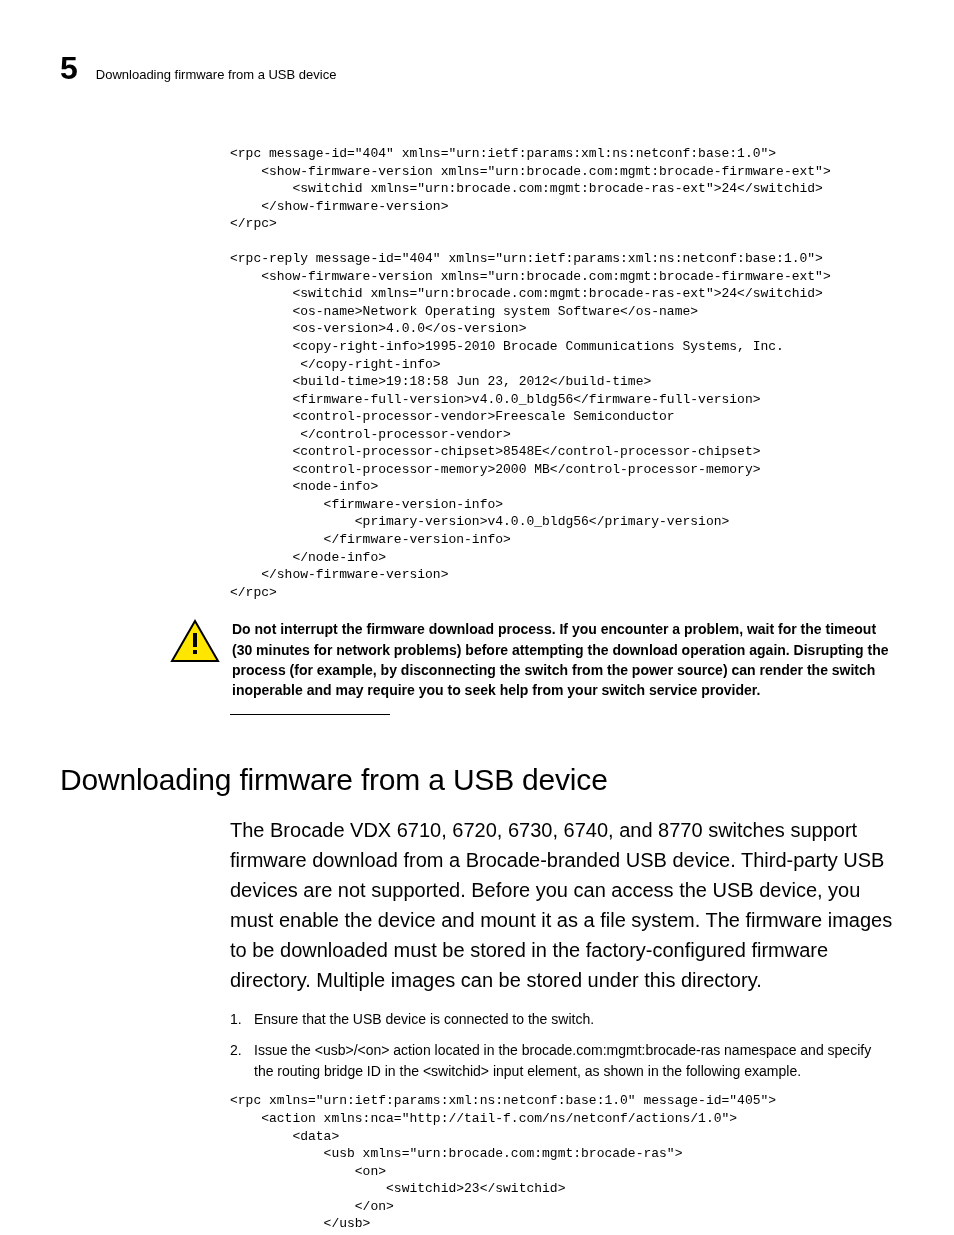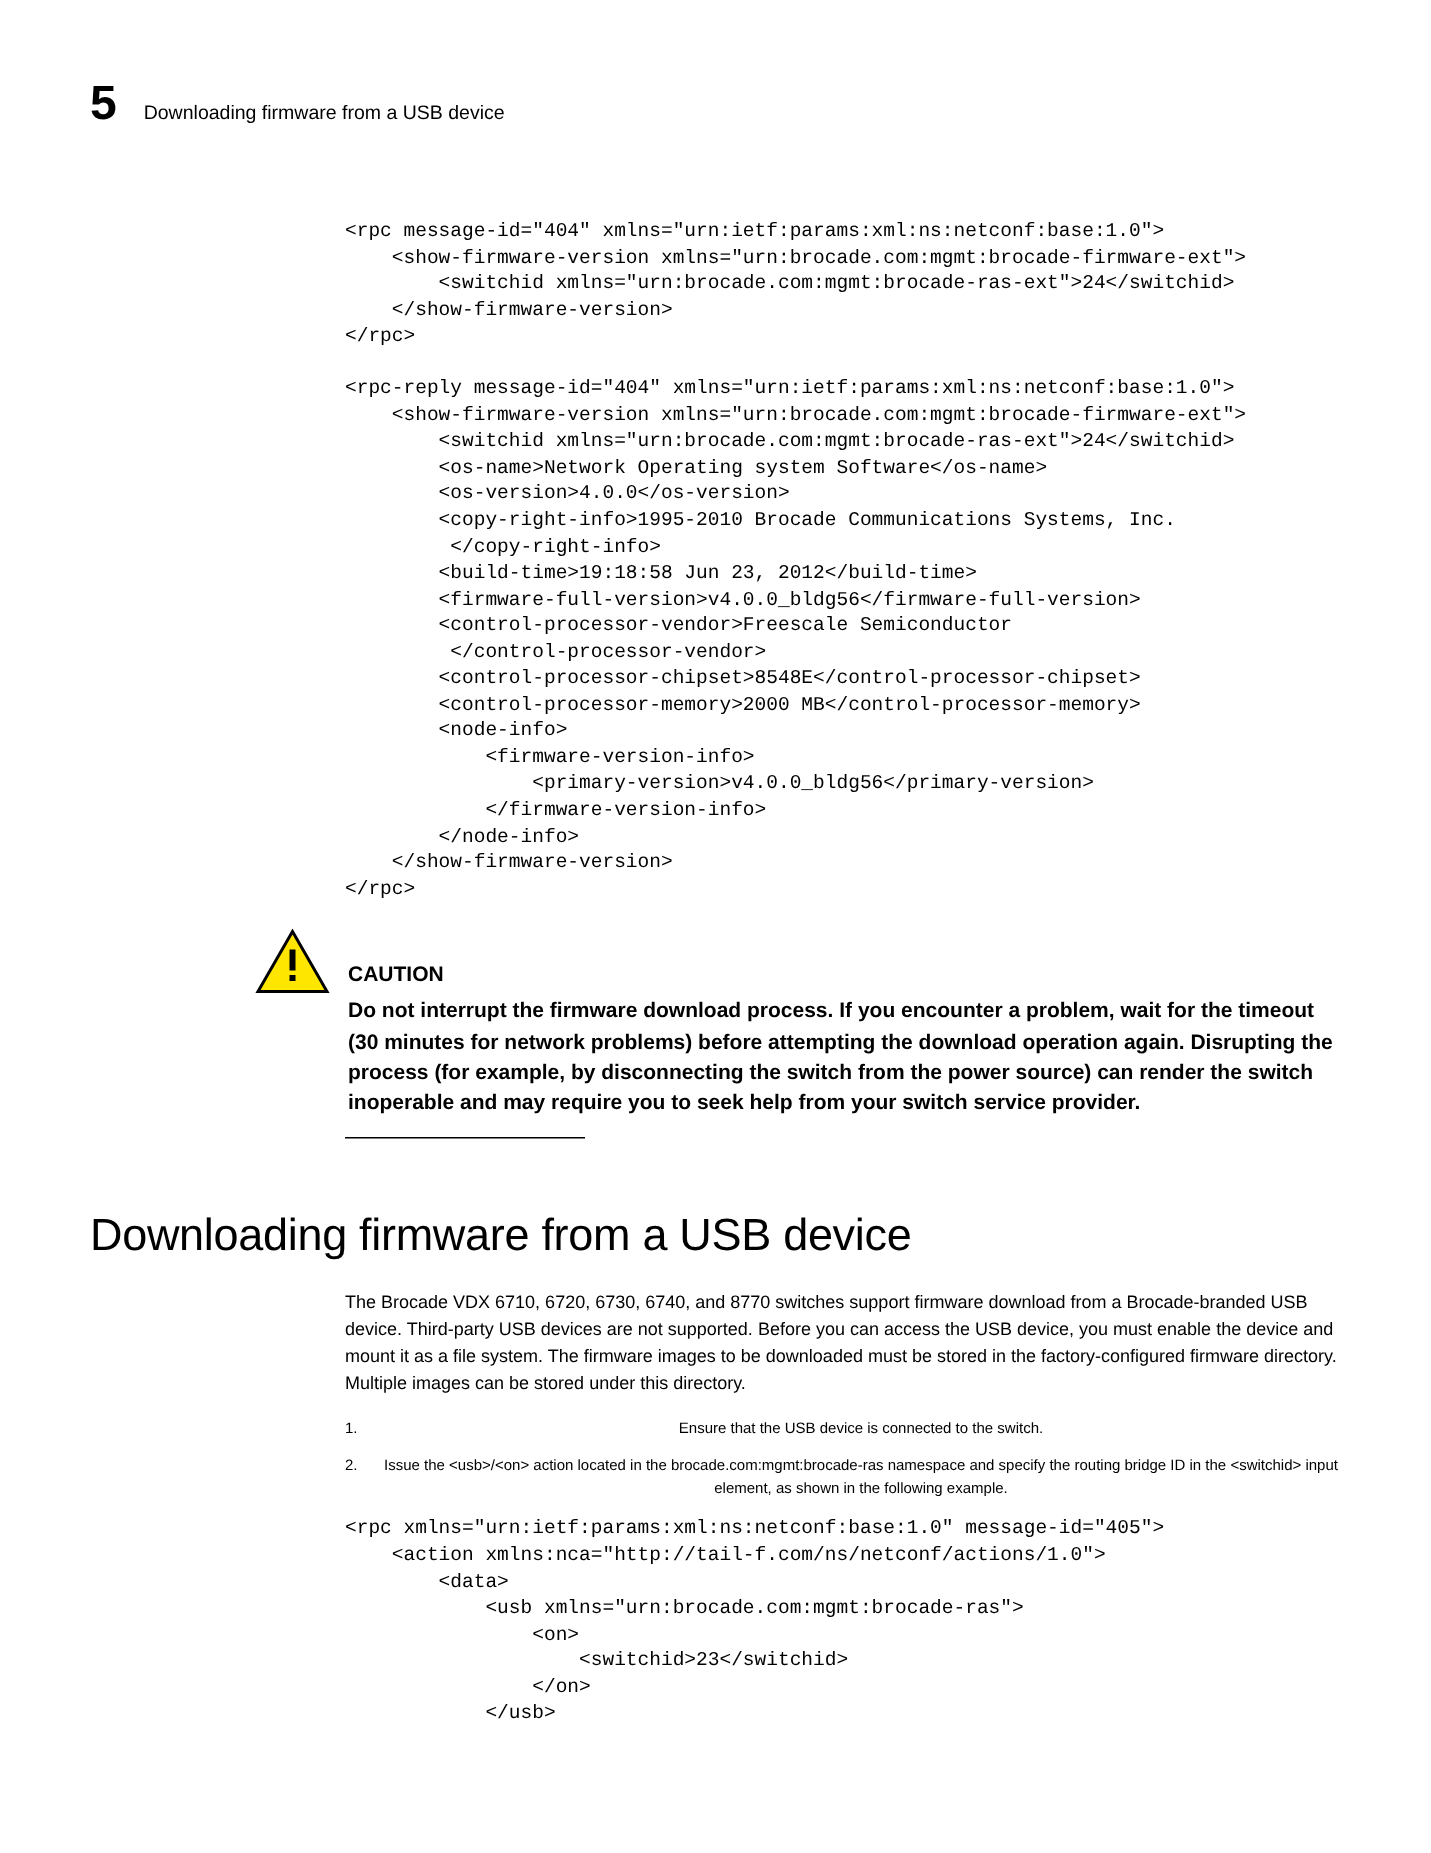--- a/index.html
+++ b/index.html
@@ -74,37 +74,36 @@
   }
   .h1 {
     font-size: 30px;
     font-weight: 400;
     margin: 48px 0 18px 0;
     font-family: "Helvetica Neue Condensed", "Arial Narrow", Arial, sans-serif;
     font-stretch: condensed;
     letter-spacing: -0.2px;
   }
   .body-para {
-    font-size: 12px;
+    font-size: 20px;
     line-height: 1.5;
     margin: 0 0 14px 0;
   }
   .ol {
     margin: 0 0 10px 170px;
     padding: 0;
     list-style: none;
     counter-reset: item;
   }
   .ol > li {
-    font-size: 10px;
+    font-size: 14px;
     line-height: 1.5;
     margin-bottom: 10px;
     position: relative;
     padding-left: 24px;
-    text-align: center;
   }
   .ol > li::before {
     counter-increment: item;
     content: counter(item) ".";
     position: absolute;
     left: 0;
   }
 </style>
 </head>
 <body>
@@ -147,21 +146,20 @@
 
   <div class="caution-row">
     <div class="caution-icon">
       <svg width="50" height="44" viewBox="0 0 50 44">
         <polygon points="25,2 48,42 2,42" fill="#FFE600" stroke="#000" stroke-width="2"></polygon>
         <rect x="23" y="14" width="4" height="14" fill="#000"></rect>
         <rect x="23" y="31" width="4" height="4" fill="#000"></rect>
       </svg>
     </div>
     <div class="caution-body">
-      <div class="caution-label">CAUTION</div>
       <div class="caution-text">Do not interrupt the firmware download process. If you encounter a problem, wait for the timeout (30 minutes for network problems) before attempting the download operation again. Disrupting the process (for example, by disconnecting the switch from the power source) can render the switch inoperable and may require you to seek help from your switch service provider.</div>
     </div>
   </div>
 
   <hr class="hr-short">
 
   <h1 class="h1">Downloading firmware from a USB device</h1>
 
   <div class="indent-block">
     <p class="body-para">The Brocade VDX 6710, 6720, 6730, 6740, and 8770 switches support firmware download from a Brocade-branded USB device. Third-party USB devices are not supported. Before you can access the USB device, you must enable the device and mount it as a file system. The firmware images to be downloaded must be stored in the factory-configured firmware directory. Multiple images can be stored under this directory.</p>

